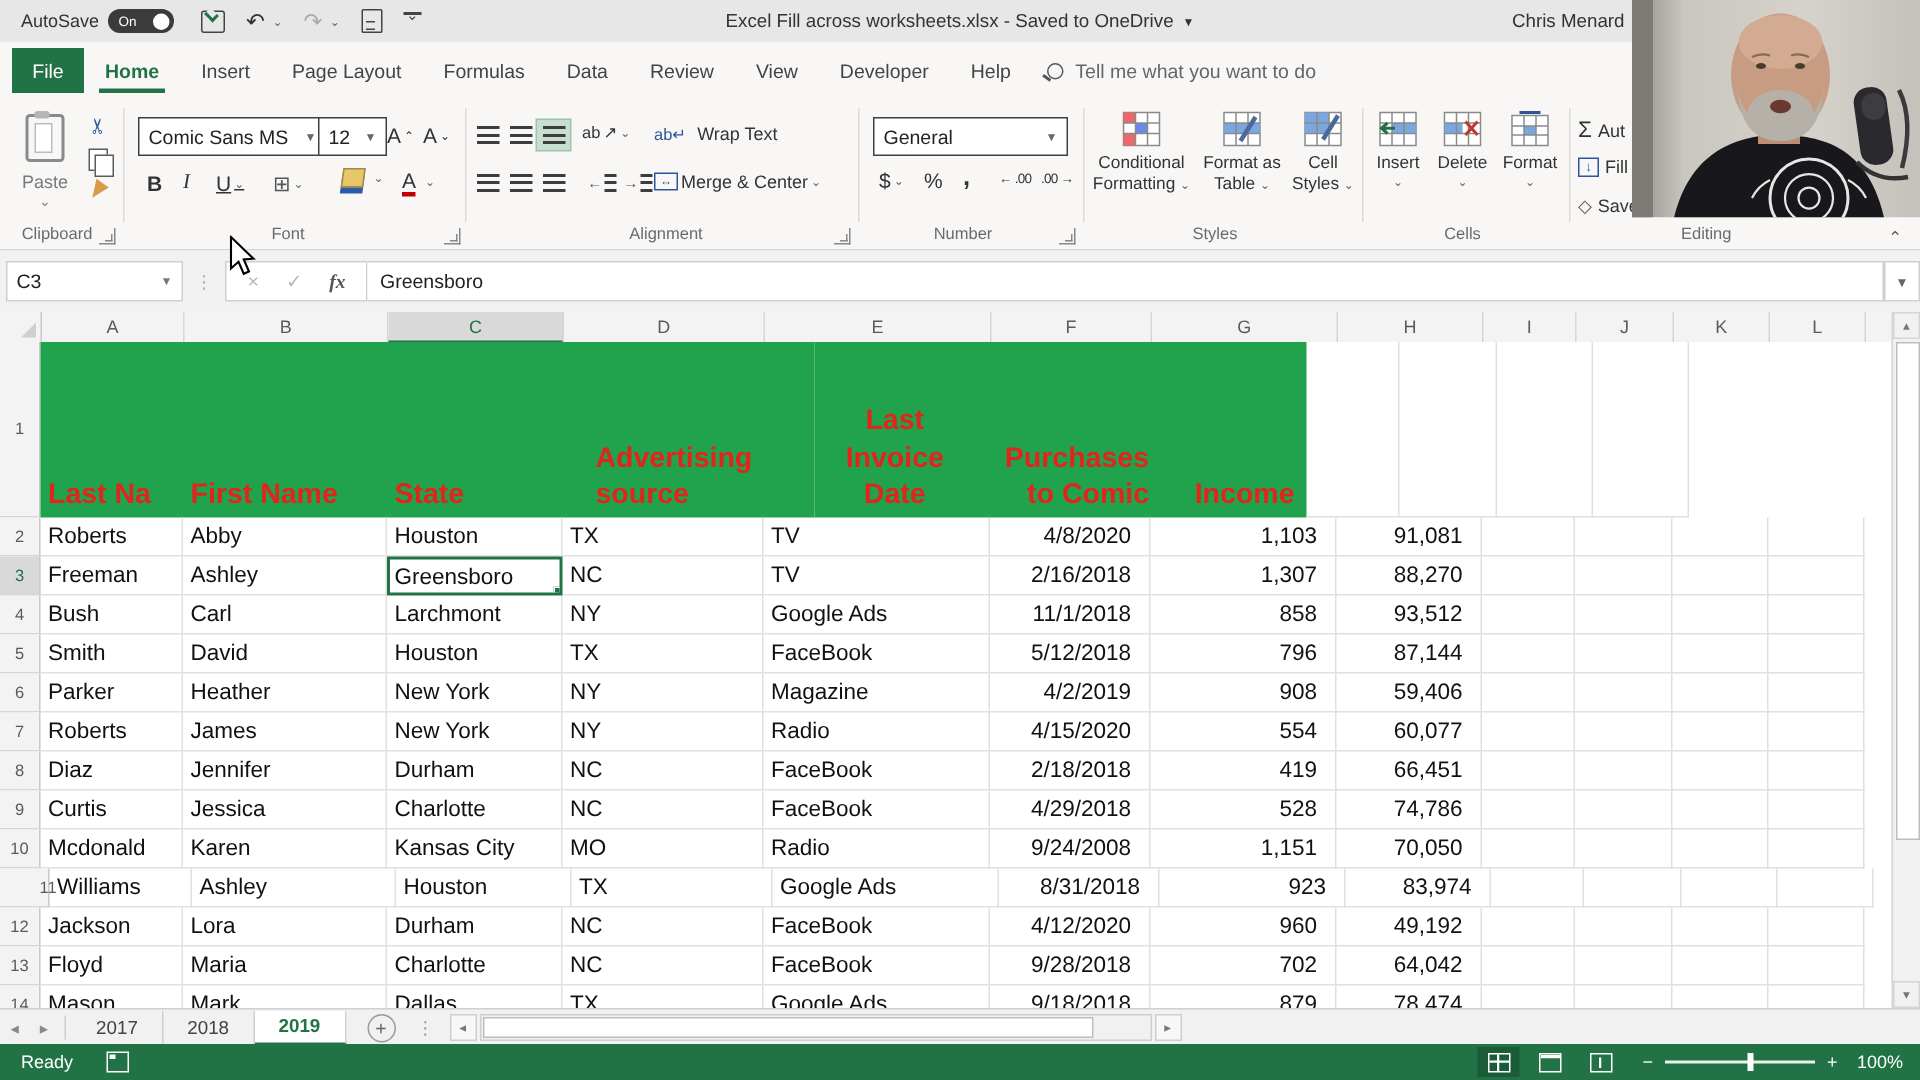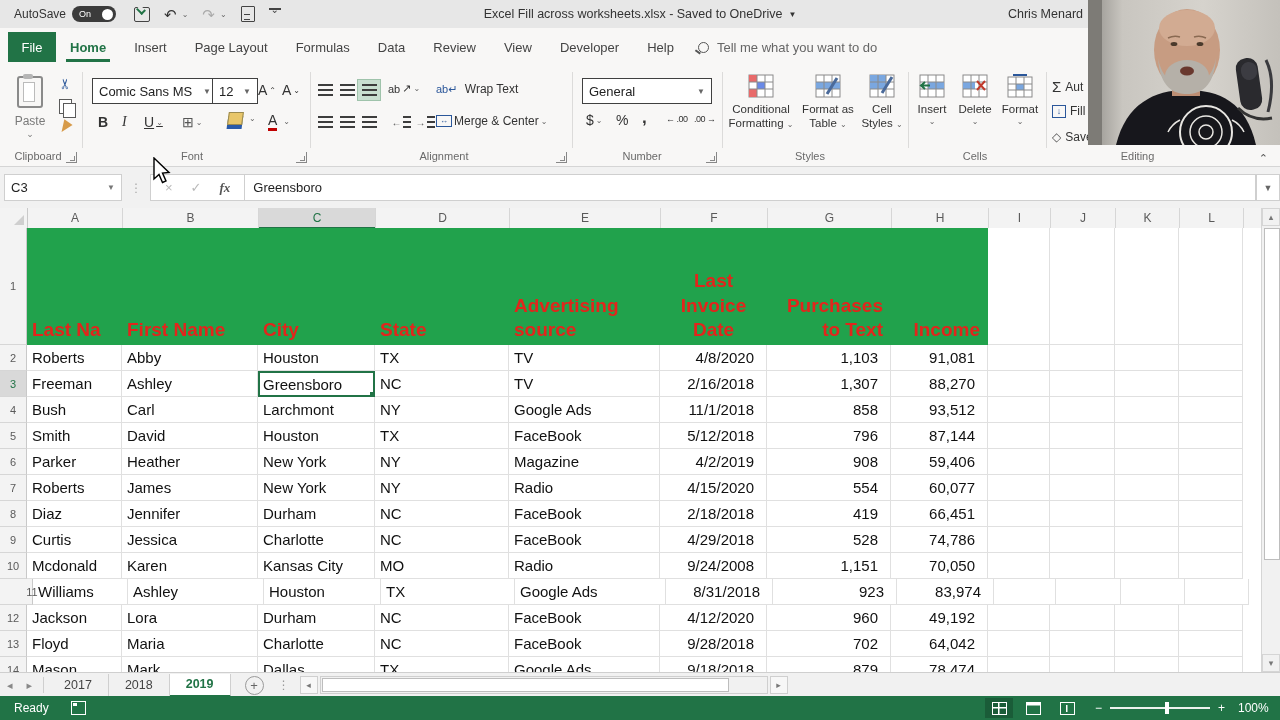--- a/index.html
+++ b/index.html
@@ -417,25 +417,24 @@
         <div class="chead" style="width: 63px;">L</div>
       </div>
   </div>
 
   <div class="gridwrap">
     <div id="grid-rows">
         <div class="grow hdrrow" style="height: 117px;">
           <div class="rhead" style="height: 117px;">1</div>
           <div class="gcell hdr-green" style="width: 95px; height: 117px; background: rgb(33, 162, 76); color: rgb(226, 37, 28); align-items: flex-end; white-space: nowrap;">Last Na</div>
           <div class="gcell hdr-green" style="width: 136px; height: 117px; background: rgb(33, 162, 76); color: rgb(226, 37, 28); align-items: flex-end; white-space: normal;">First Name</div>
-          <div class="gcell hdr-green" style="width: 117px; height: 117px; background: rgb(33, 162, 76); color: rgb(226, 37, 28); align-items: flex-end; white-space: normal;">City</div>
           <div class="gcell hdr-green" style="width: 134px; height: 117px; background: rgb(33, 162, 76); color: rgb(226, 37, 28); align-items: flex-end; white-space: normal;">State</div>
           <div class="gcell hdr-green" style="width: 151px; height: 117px; background: rgb(33, 162, 76); color: rgb(226, 37, 28); align-items: flex-end; white-space: normal;">Advertising source</div>
           <div class="gcell hdr-green" style="width: 107px; height: 117px; background: rgb(33, 162, 76); color: rgb(226, 37, 28); align-items: flex-end; white-space: normal; justify-content: center; text-align: center;">Last Invoice Date</div>
-          <div class="gcell hdr-green" style="width: 124px; height: 117px; background: rgb(33, 162, 76); color: rgb(226, 37, 28); align-items: flex-end; white-space: normal; justify-content: flex-end; text-align: right; padding-right: 8px;">Purchases to Text</div>
+          <div class="gcell hdr-green" style="width: 124px; height: 117px; background: rgb(33, 162, 76); color: rgb(226, 37, 28); align-items: flex-end; white-space: normal; justify-content: flex-end; text-align: right; padding-right: 8px;">Purchases to Comic</div>
           <div class="gcell hdr-green" style="width: 97px; height: 117px; background: rgb(33, 162, 76); color: rgb(226, 37, 28); align-items: flex-end; white-space: normal; justify-content: flex-end; text-align: right; padding-right: 8px;">Income</div>
           <div class="gcell" style="border-right: 1px solid rgb(224, 224, 224); border-bottom: 1px solid rgb(224, 224, 224); width: 62px; height: 117px;"></div>
           <div class="gcell" style="border-right: 1px solid rgb(224, 224, 224); border-bottom: 1px solid rgb(224, 224, 224); width: 65px; height: 117px;"></div>
           <div class="gcell" style="border-right: 1px solid rgb(224, 224, 224); border-bottom: 1px solid rgb(224, 224, 224); width: 64px; height: 117px;"></div>
           <div class="gcell" style="border-right: 1px solid rgb(224, 224, 224); border-bottom: 1px solid rgb(224, 224, 224); width: 64px; height: 117px;"></div>
         </div>
         <div class="grow" style="height: 26px;">
           <div class="rhead" style="height: 26px;">2</div>
           <div class="gcell" style="width: 95px; height: 26px;">Roberts</div>
           <div class="gcell" style="width: 136px; height: 26px;">Abby</div>

